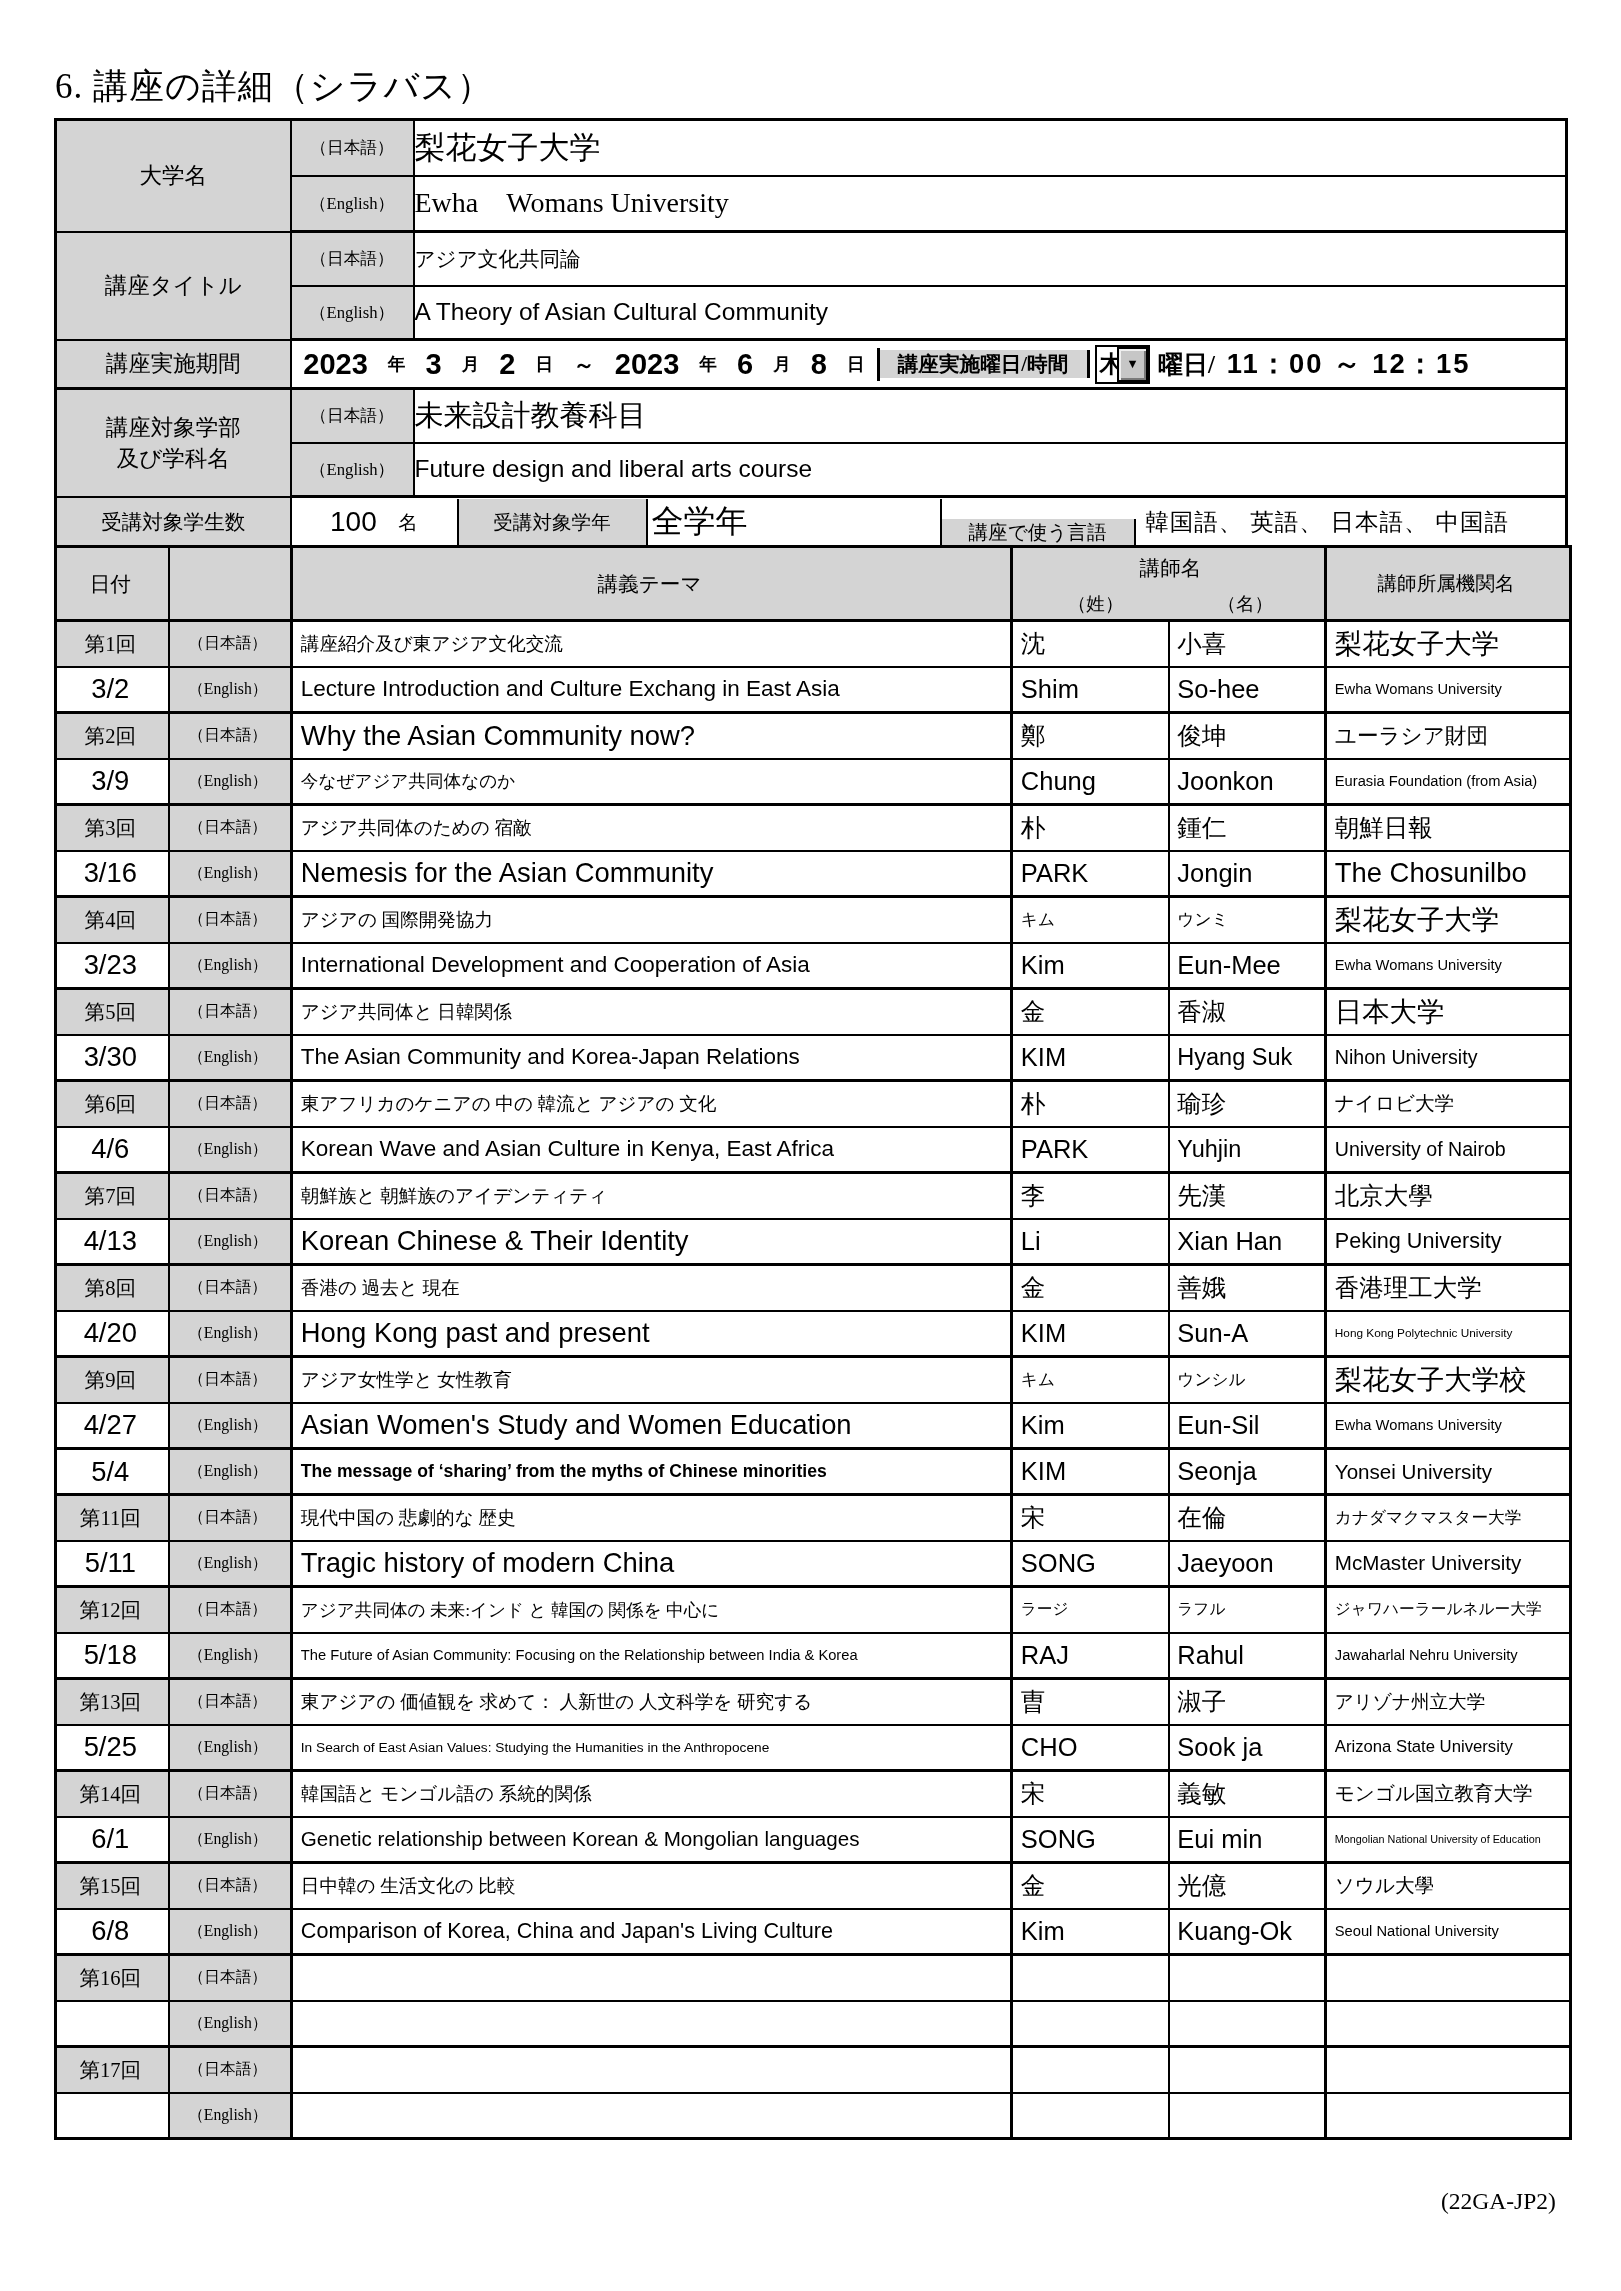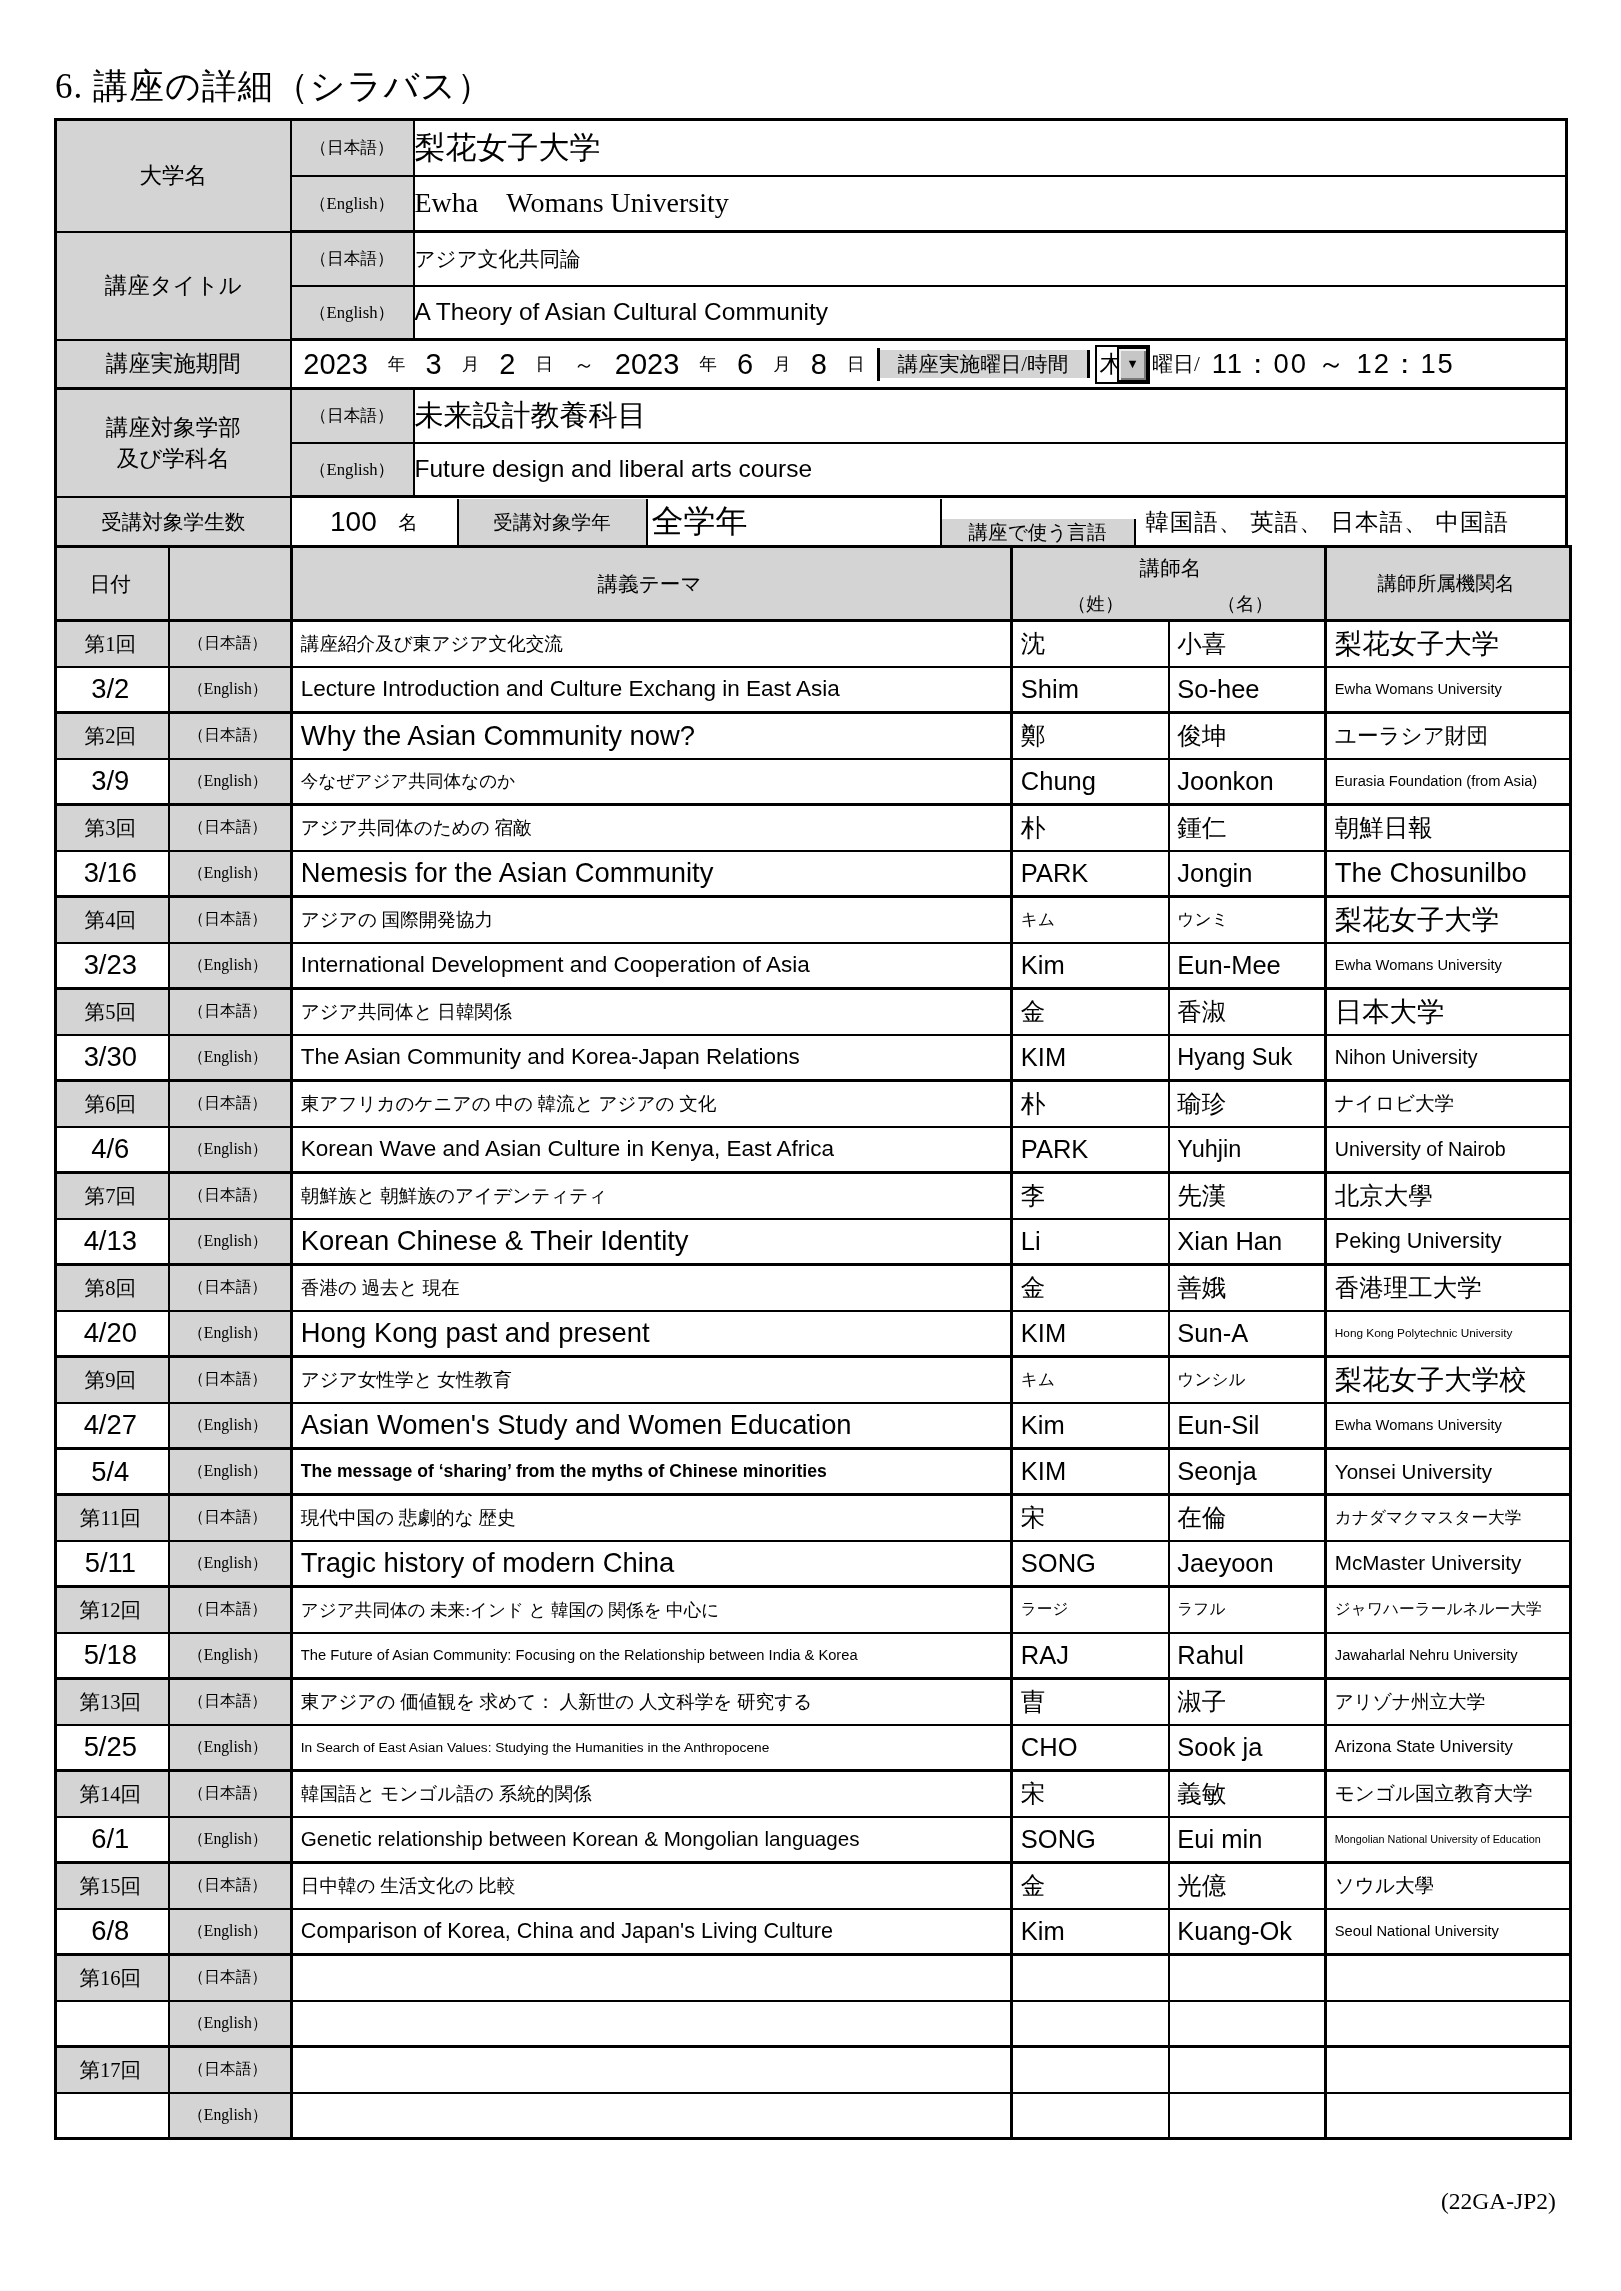--- a/index.html
+++ b/index.html
@@ -20,35 +20,35 @@
   .lbl-sm { font-size:20.6px; }
   .tag { background:#d4d4d4; text-align:center; font-size:16.7px; }
   .v-uni-ja { font-size:31px; padding-left:9.8px; }
   .v-uni-en { font-size:28px; padding-left:9.8px; }
   .v-course-ja { font-size:20.6px; padding-left:7.8px; }
   .v-course-en { font-family:"Liberation Sans","DejaVu Sans",sans-serif; font-size:24.5px; padding-left:7.8px; }
   .v-fac-ja { font-size:29px; padding-left:7.8px; }
   .v-fac-en { font-family:"Liberation Sans","DejaVu Sans",sans-serif; font-size:24.5px; padding-left:7.8px; }
 
   .pcell { padding:0; }
-  .pflex { display:flex; align-items:center; height:100%; width:100%; }
+  .pflex { display:flex; align-items:center; height:100%; width:100%;font-weight:bold; }
   .pdates { flex:0 0 588px; height:100%; display:flex; align-items:center; justify-content:space-between;
             padding:0 11.8px; border-right:3.9px solid #000; }
   .pnum { font-family:"Liberation Sans","DejaVu Sans",sans-serif; font-size:29px; }
   .punit { font-size:17.6px; }
   .ptilde { font-size:21.6px; }
   .wklabel { flex:0 0 210px; height:100%; background:#d4d4d4; border-right:3.9px solid #000;
              display:flex; align-items:center; justify-content:center; font-size:20.6px; }
   .combo { display:inline-flex; align-items:stretch; border:2px solid #000; height:39px; margin-left:5.9px; background:#fff; }
   .combo-val { width:19.6px; overflow:hidden; font-size:23.5px; line-height:35px; padding-left:2px; }
   .combo-btn { width:31px; background:#c6c6c6; border:2.9px solid #000;
                box-shadow: inset 2px 2px 0 #efefef, inset -2px -2px 0 #7a7a7a;
                display:flex; align-items:center; justify-content:center; }
   .arr { font-size:12.7px; line-height:1; }
-  .wksuffix { font-size:21px; margin-left:2px; }
+  .wksuffix { font-size:25px; margin-left:8px; }
   .wktime { font-family:"Liberation Sans","DejaVu Sans",sans-serif; font-size:27.4px; margin-left:11.8px; letter-spacing:2px; }
 
   .scell { padding:0; }
   .sflex { display:flex; align-items:stretch; height:100%; width:100%; }
   .sbox { display:flex; align-items:center; justify-content:center; border-right:2.9px solid #000; }
   .s-count { flex:0 0 167px; gap:21.6px; }
   .snum { font-family:"Liberation Sans","DejaVu Sans",sans-serif; font-size:28px; }
   .sunit { font-size:19.6px; }
   .s-gl  { flex:0 0 189px; background:#d4d4d4; font-size:19.6px; }
   .s-yv  { flex:0 0 294px; justify-content:flex-start; padding-left:4px; font-size:32px; }

